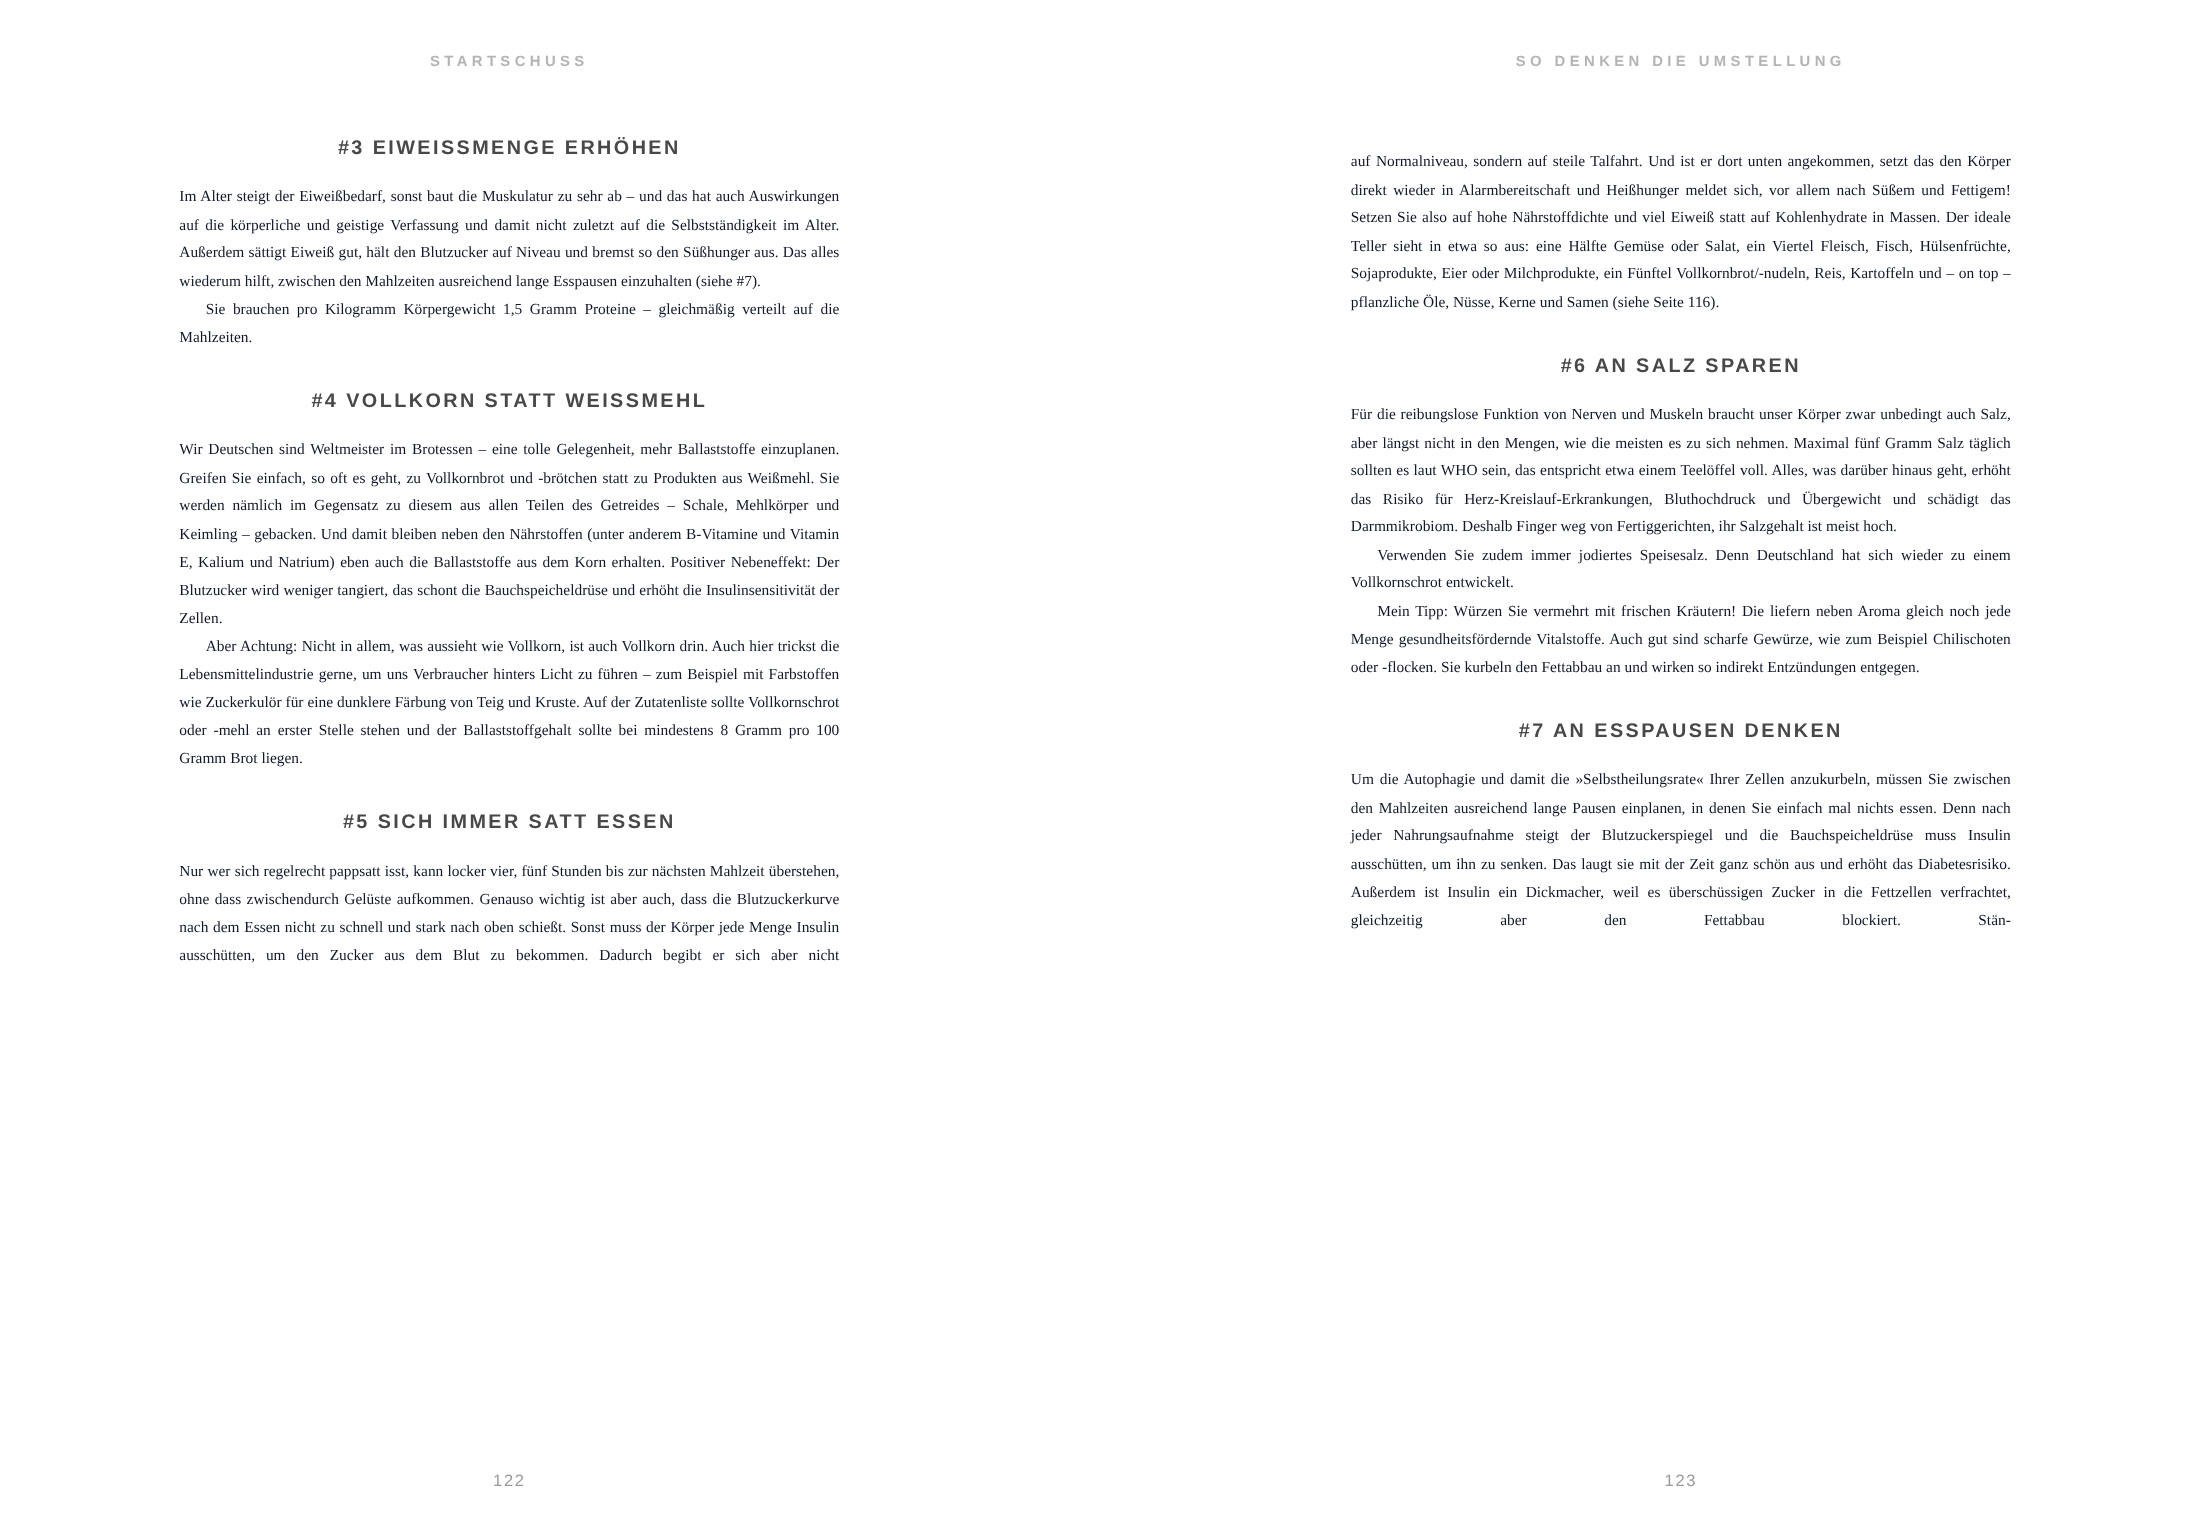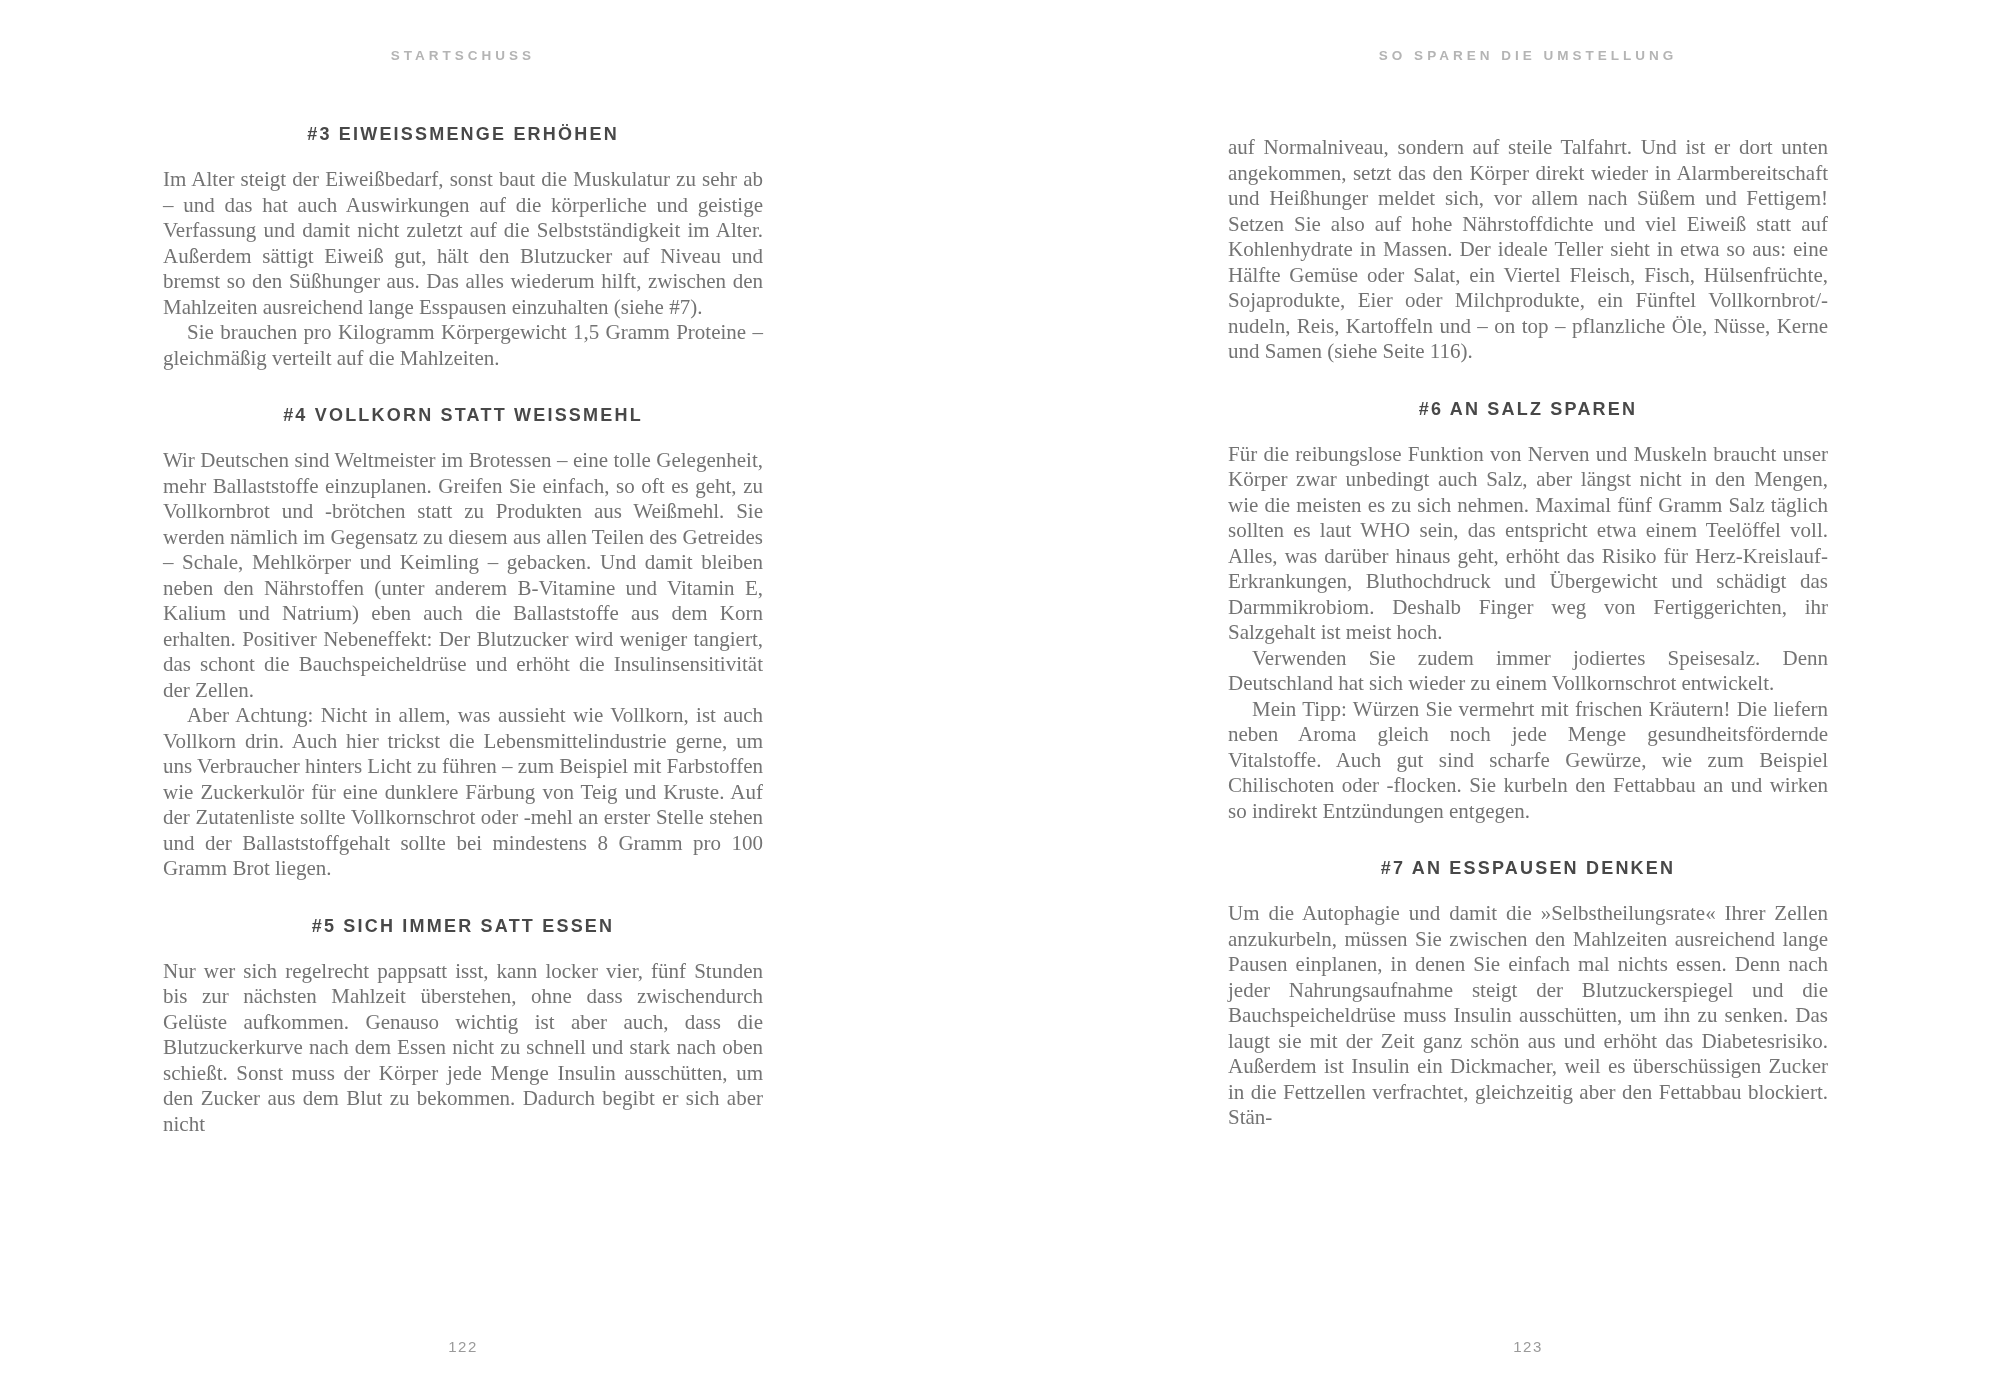--- a/index.html
+++ b/index.html
@@ -50,23 +50,23 @@
     font-size: 18px;
     font-weight: bold;
     letter-spacing: 2.2px;
     color: #484848;
     text-align: center;
     margin: 34px 0 22px 0;
   }
   .column > section:first-child .heading { margin-top: 4px; }
 
   .para {
-    font-size: 21px;
+    font-size: 14px;
     line-height: 25.5px;
-    color: #737373;
+    color: #0f172a;
     text-align: justify;
     margin: 0;
     hyphens: auto;
     -webkit-hyphens: auto;
   }
   .para + .para { text-indent: 24px; }
   .para.continues { text-align-last: justify; }
 
   .page-number {
     position: absolute;
@@ -106,21 +106,21 @@
         <h2 class="heading">#5 SICH IMMER SATT ESSEN</h2>
         <p class="para continues">Nur wer sich regelrecht pappsatt isst, kann locker vier, fünf Stunden bis zur nächsten Mahlzeit überstehen, ohne dass zwischendurch Gelüste aufkommen. Genauso wichtig ist aber auch, dass die Blutzuckerkurve nach dem Essen nicht zu schnell und stark nach oben schießt. Sonst muss der Körper jede Menge Insulin ausschütten, um den Zucker aus dem Blut zu bekommen. Dadurch begibt er sich aber nicht</p>
       </section>
 
     </div>
 
     <div class="page-number">122</div>
   </div>
 
   <div class="page page-right">
-    <div class="running-head">SO SPAREN DIE UMSTELLUNG</div>
+    <div class="running-head">SO DENKEN DIE UMSTELLUNG</div>
 
     <div class="column">
 
       <p class="para">auf Normalniveau, sondern auf steile Talfahrt. Und ist er dort unten angekommen, setzt das den Körper direkt wieder in Alarmbereitschaft und Heißhunger meldet sich, vor allem nach Süßem und Fettigem! Setzen Sie also auf hohe Nährstoffdichte und viel Eiweiß statt auf Kohlenhydrate in Massen. Der ideale Teller sieht in etwa so aus: eine Hälfte Gemüse oder Salat, ein Viertel Fleisch, Fisch, Hülsenfrüchte, Sojaprodukte, Eier oder Milchprodukte, ein Fünftel Vollkornbrot/-nudeln, Reis, Kartoffeln und – on top – pflanzliche Öle, Nüsse, Kerne und Samen (siehe Seite 116).</p>
 
       <section>
         <h2 class="heading">#6 AN SALZ SPAREN</h2>
         <p class="para">Für die reibungslose Funktion von Nerven und Muskeln braucht unser Körper zwar unbedingt auch Salz, aber längst nicht in den Mengen, wie die meisten es zu sich nehmen. Maximal fünf Gramm Salz täglich sollten es laut WHO sein, das entspricht etwa einem Teelöffel voll. Alles, was darüber hinaus geht, erhöht das Risiko für Herz-Kreislauf-Erkrankungen, Bluthochdruck und Übergewicht und schädigt das Darmmikrobiom. Deshalb Finger weg von Fertiggerichten, ihr Salzgehalt ist meist hoch.</p>
         <p class="para">Verwenden Sie zudem immer jodiertes Speisesalz. Denn Deutschland hat sich wieder zu einem Vollkornschrot entwickelt.</p>
         <p class="para">Mein Tipp: Würzen Sie vermehrt mit frischen Kräutern! Die liefern neben Aroma gleich noch jede Menge gesundheitsfördernde Vitalstoffe. Auch gut sind scharfe Gewürze, wie zum Beispiel Chilischoten oder -flocken. Sie kurbeln den Fettabbau an und wirken so indirekt Entzündungen entgegen.</p>

